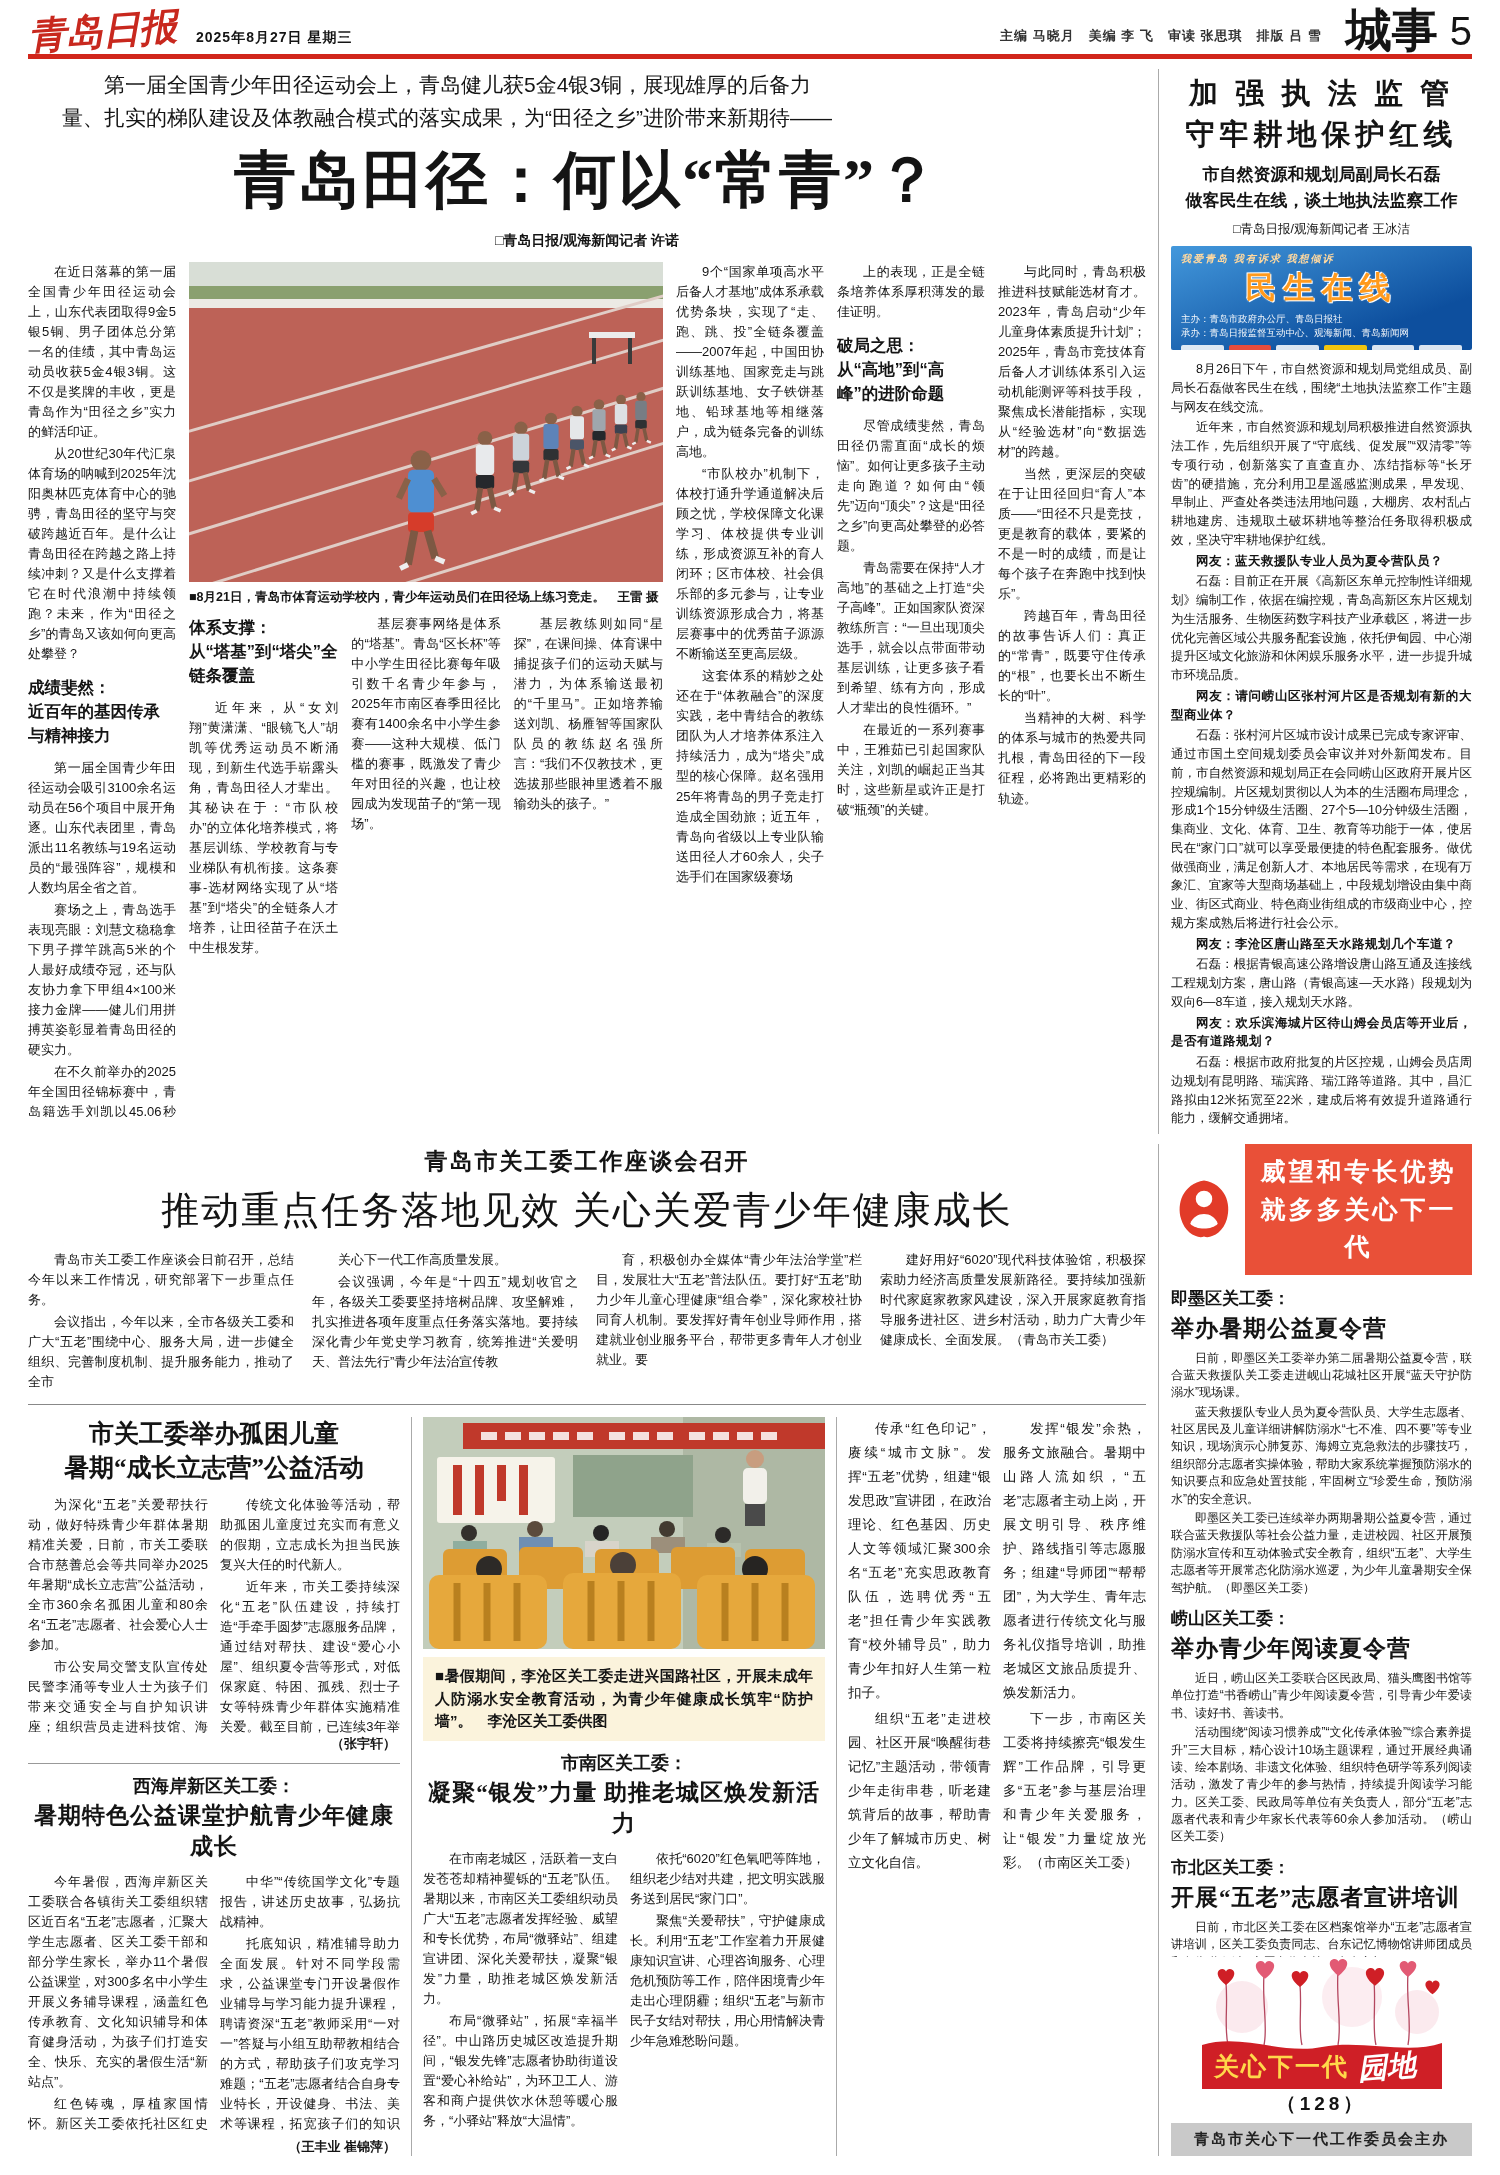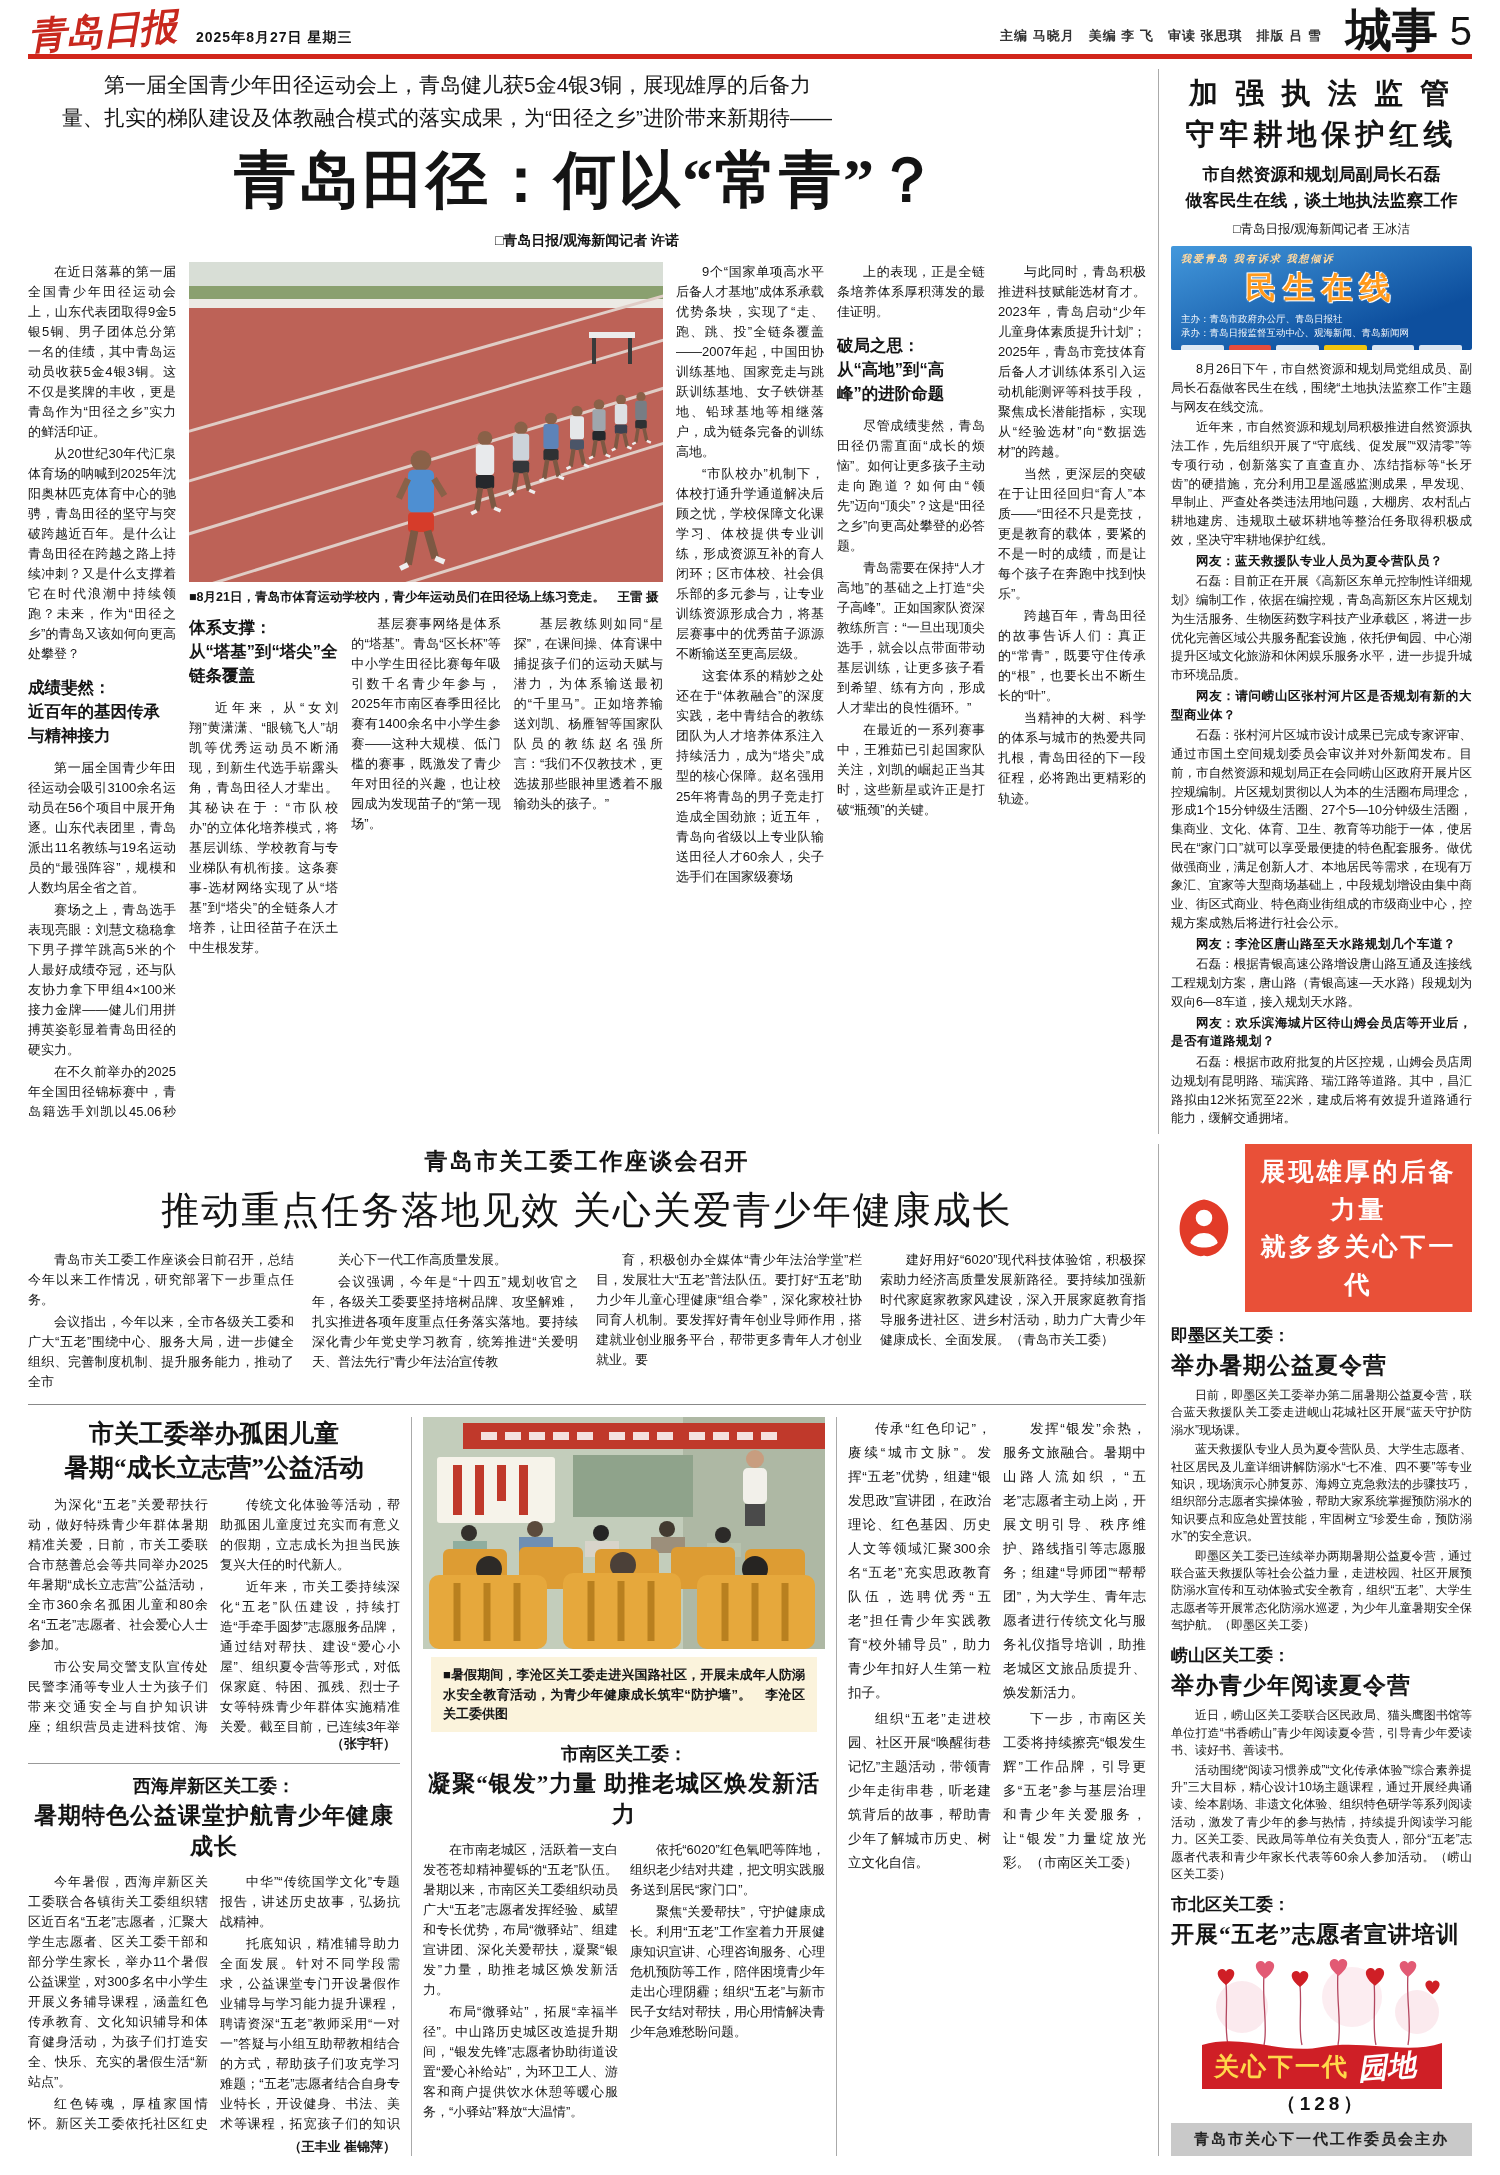--- a/index.html
+++ b/index.html
@@ -59,21 +59,21 @@
 .t2{width:402px}
 .t3{flex:1;display:flex;flex-direction:column}
 .art-hl2{font-family:"Liberation Serif",serif;font-size:25px;font-weight:900;text-align:center;line-height:1.35;margin-bottom:10px}
 .art-kicker{font-size:18px;font-weight:800;text-align:center;margin-bottom:2px}
 .art-hl{font-family:"Liberation Serif",serif;font-size:23px;font-weight:900;text-align:center;letter-spacing:1px;margin-bottom:10px}
 .twocol{display:flex;gap:12px;overflow:hidden}
 .twocol>div{flex:1;overflow:hidden}
 .campA-cols{height:238px}
 .xh-cols{flex:1}
 .class-photo{display:block;width:402px;height:232px}
-.cap-box{background:#fbf3dc;padding:8px 12px;font-size:13px;font-weight:700;line-height:1.5;margin:8px 8px 10px;text-align:justify}
+.cap-box{background:#fbf3dc;padding:8px 12px;font-size:15px;font-weight:700;line-height:1.5;margin:8px 0 10px;text-align:justify}
 .sn-cols{height:332px}
 .t3 .bodytext p{font-size:13.5px;line-height:1.78}
 .t3cols{flex:1}
 
 .rail-bot{width:301px;display:flex;flex-direction:column;overflow:hidden}
 .slogan-row{display:flex;gap:8px;align-items:center;margin-bottom:12px}
 .gwb-logo{width:66px;height:66px;flex:none}
 .slogan-box{background:#e95038;color:#fff;font-size:25px;font-weight:800;text-align:center;letter-spacing:3px;line-height:1.5;padding:9px 2px;flex:1}
 .rail-arts{flex:1;overflow:hidden}
 .rail-art{margin-bottom:10px}
@@ -459,21 +459,21 @@
     <div class="vrule"></div>
 
     <aside class="rail-bot">
       <div class="slogan-row">
         <svg class="gwb-logo" viewBox="0 0 72 72">
           <path d="M36 5 C13 9 6 30 11 47 C15 62 29 69 36 66 C43 69 57 62 61 47 C66 30 59 9 36 5 Z" fill="#e23b28"></path>
           <circle cx="36" cy="25" r="9" fill="#fff"></circle>
           <path d="M21 52 C26 38 46 38 51 52 C45 59 27 59 21 52 Z" fill="#fff"></path>
         </svg>
         <div class="slogan-box">
-          <div>展现雄厚的后备力量</div>
+          <div>威望和专长优势</div>
           <div>就多多关心下一代</div>
         </div>
       </div>
 
       <div class="rail-arts">
         <article class="rail-art">
           <div class="rail-kicker">即墨区关工委：</div>
           <h3 class="rail-hl">举办暑期公益夏令营</h3>
           <div>
               <p>日前，即墨区关工委举办第二届暑期公益夏令营，联合蓝天救援队关工委走进岘山花城社区开展“蓝天守护防溺水”现场课。</p>

